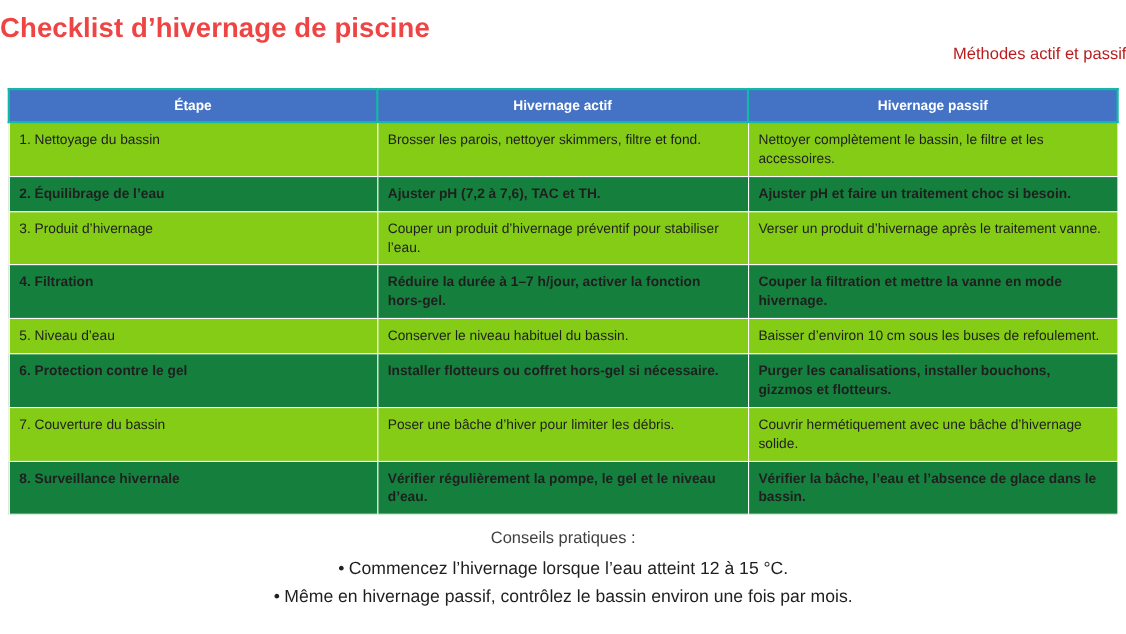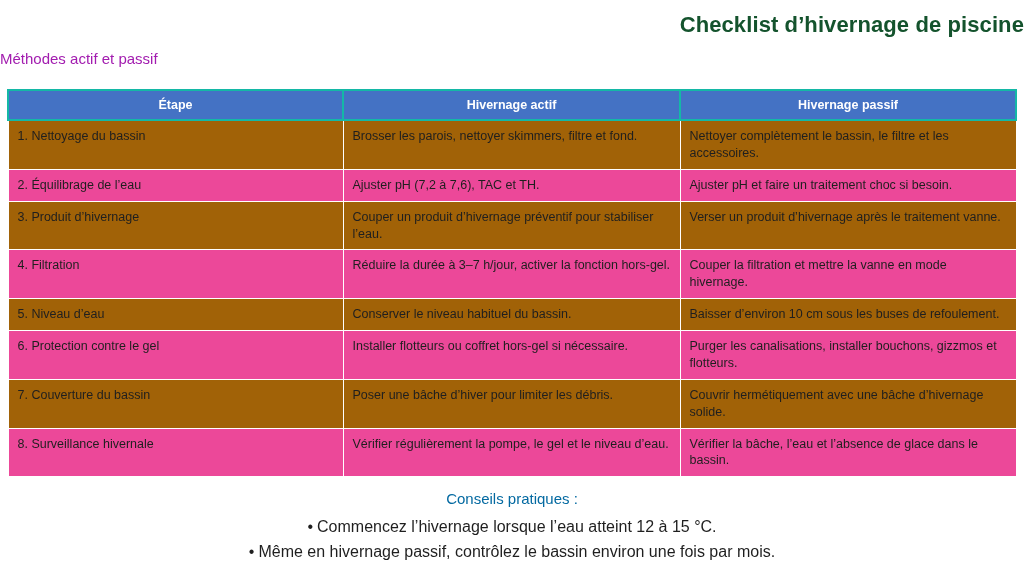--- a/index.html
+++ b/index.html
@@ -14,32 +14,31 @@
     color: #1f1f1f;
     overflow: hidden;
   }
   .page {
     width: 1024px;
     height: 576px;
     position: relative;
     box-sizing: border-box;
   }
   .title {
-    text-align: right;
-    font-size: 22px;
+    text-align: left;
+    font-size: 25px;
     font-weight: bold;
-    color: #14532d;
+    color: #ef4444;
     margin-top: 12px;
     letter-spacing: 0.1px;
   }
   .subtitle {
-    text-align: left;
+    text-align: right;
     font-size: 15px;
-    color: #a21caf;
-    margin-top: 12px;
+    color: #b91c1c;
   }
   table.checklist {
     border-collapse: collapse;
     width: 1008px;
     margin: 22px auto 0 auto;
     table-layout: fixed;
   }
   table.checklist th {
     background: #4472C4;
     color: #ffffff;
@@ -51,33 +50,34 @@
   }
   table.checklist td {
     font-size: 12.5px;
     padding: 7px 9px;
     vertical-align: top;
     border: 1px solid #ffffff;
     line-height: 1.35;
     color: #1f1f1f;
   }
   table.checklist tr.odd td {
-    background: #a16207;
+    background: #84cc16;
   }
   table.checklist tr.even td {
-    background: #ec4899;
+    background: #15803d;
+    font-weight: bold;
   }
   col.c1 { width: 335px; }
   col.c2 { width: 337px; }
   col.c3 { width: 336px; }
 
   .tips-title {
     text-align: center;
     font-size: 15px;
-    color: #0369a1;
+    color: #404040;
     margin-top: 13px;
   }
   .tips-list {
     margin: 8px 0 0 0;
     padding: 0;
     list-style: none;
     text-align: center;
   }
   .tips-list li {
     font-size: 16px;
@@ -120,21 +120,21 @@
         <td>Ajuster pH (7,2 à 7,6), TAC et TH.</td>
         <td>Ajuster pH et faire un traitement choc si besoin.</td>
       </tr>
       <tr class="odd">
         <td>3. Produit d’hivernage</td>
         <td>Couper un produit d’hivernage préventif pour stabiliser l’eau.</td>
         <td>Verser un produit d’hivernage après le traitement vanne.</td>
       </tr>
       <tr class="even">
         <td>4. Filtration</td>
-        <td>Réduire la durée à 3–7 h/jour, activer la fonction hors-gel.</td>
+        <td>Réduire la durée à 1–7 h/jour, activer la fonction hors-gel.</td>
         <td>Couper la filtration et mettre la vanne en mode hivernage.</td>
       </tr>
       <tr class="odd">
         <td>5. Niveau d’eau</td>
         <td>Conserver le niveau habituel du bassin.</td>
         <td>Baisser d’environ 10 cm sous les buses de refoulement.</td>
       </tr>
       <tr class="even">
         <td>6. Protection contre le gel</td>
         <td>Installer flotteurs ou coffret hors-gel si nécessaire.</td>

